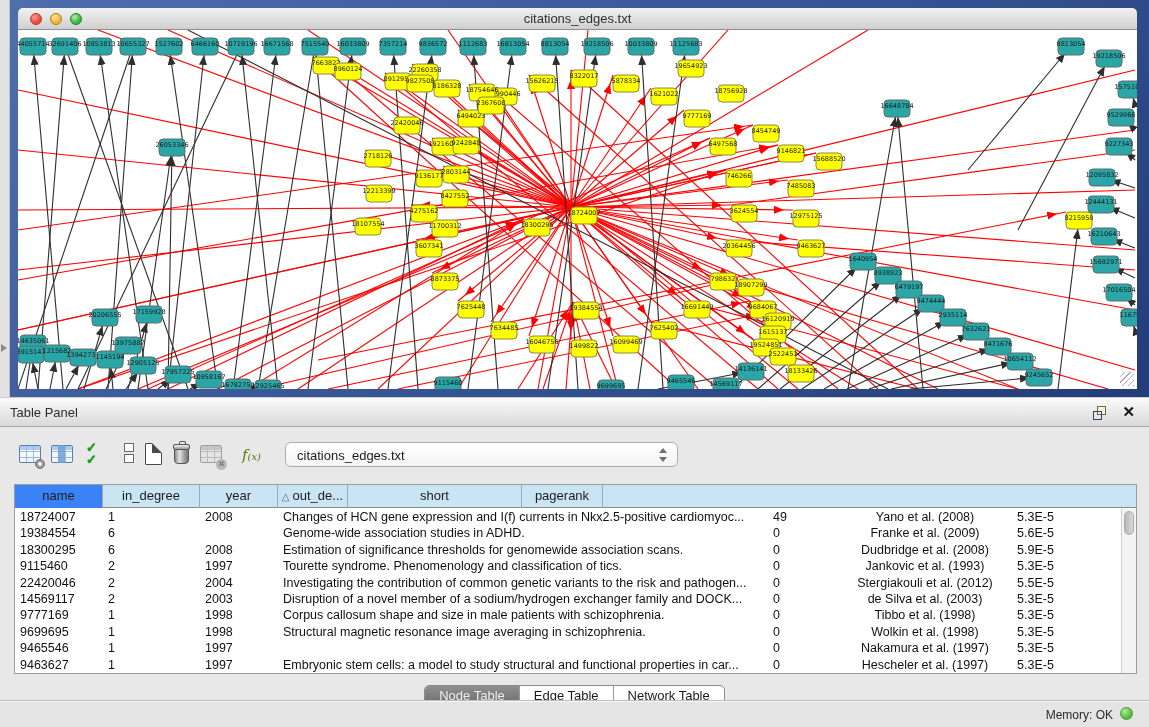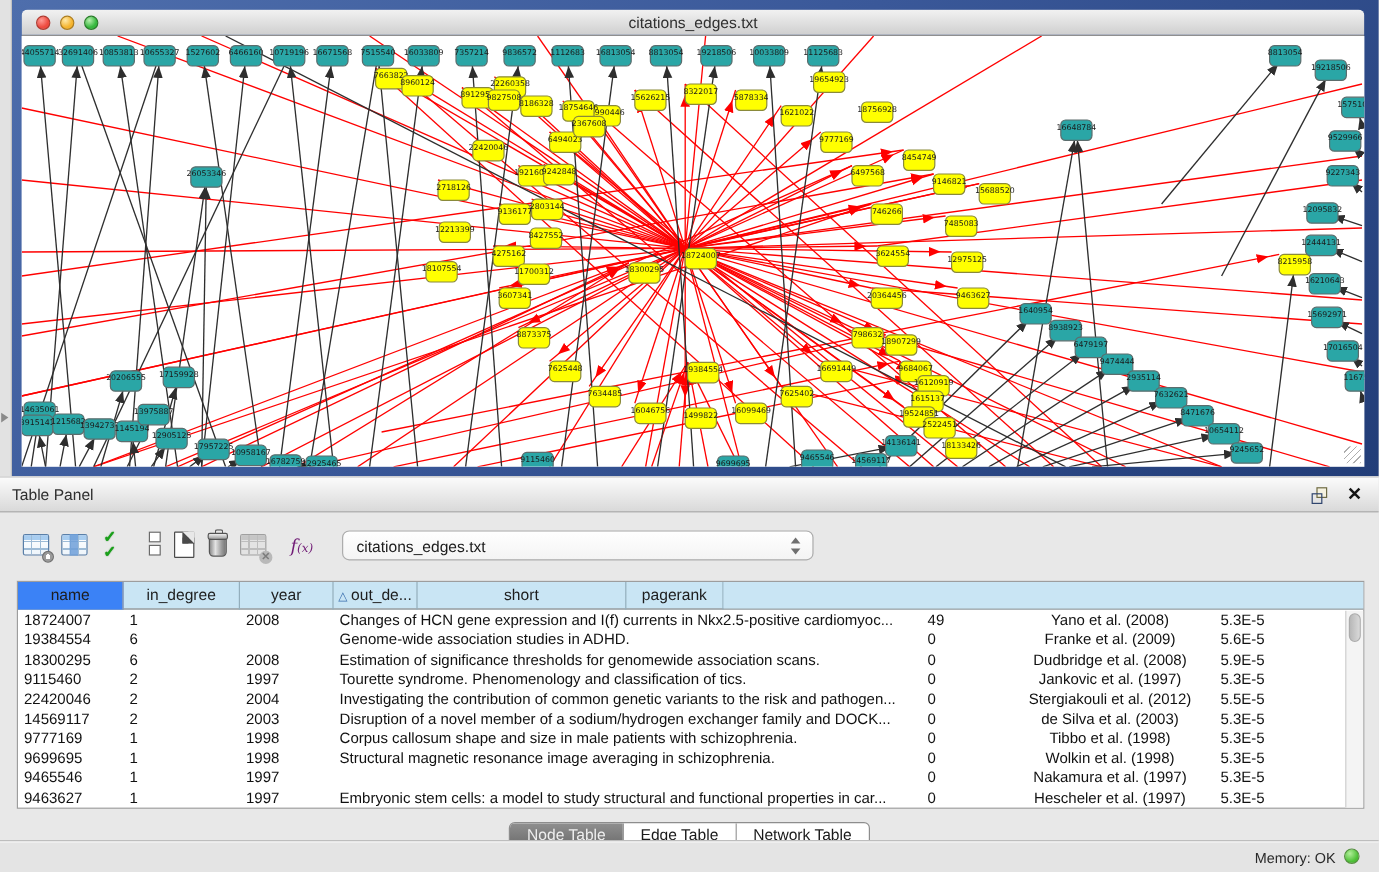--- a/index.html
+++ b/index.html
@@ -60,21 +60,21 @@
   .trash-glyph::before { content:""; position:absolute; left:-2px; top:-4px; right:-2px; height:4px;
      background:linear-gradient(#efefef,#9f9f9f); border:1px solid #555; border-radius:2px; }
   .trash-glyph::after { content:""; position:absolute; left:4px; top:-7px; width:5px; height:3px; border:1px solid #555; border-bottom:none; border-radius:2px 2px 0 0; }
   .tb-disabled .tbl-glyph { border-color:#9f9f9f; background:#e3e3e3; }
   .tb-disabled .tbl-glyph::before { background:#c6c6c6; }
   .tb-disabled .tbl-glyph::after { background:
        repeating-linear-gradient(to right, transparent 0 6px, #bdbdbd 6px 7px),
        repeating-linear-gradient(to bottom, transparent 0 5px, #bdbdbd 5px 6px); }
   .x-badge { position:absolute; right:-2px; bottom:-2px; width:11px; height:11px; border-radius:50%;
      background:#b9b9b9; color:#7c7c7c; font-size:9px; line-height:11px; text-align:center; font-weight:bold; }
-  .fx-glyph { position:absolute; left:0; top:4px; font-family:"DejaVu Serif", serif; font-style:italic; font-size:15px; color:#701a75; }
+  .fx-glyph { position:absolute; left:0; top:4px; font-family:"DejaVu Serif", serif; font-style:italic; font-size:15px; color:#4d7c0f; }
   .fx-glyph small { font-size:10px; }
   .combo { position:absolute; left:271px; top:2px; width:393px; height:25px; background:linear-gradient(#ffffff,#f4f4f4);
      border:1px solid #adadad; border-radius:6px; box-shadow:inset 0 1px 1px rgba(255,255,255,.8); }
   .combo-text { position:absolute; left:11px; top:5px; font-size:13px; color:#1c1c1c; }
   .combo-arrows { position:absolute; right:9px; top:4px; width:9px; height:16px; }
   .combo-arrows i { position:absolute; left:0; width:0; height:0; border-left:4.5px solid transparent; border-right:4.5px solid transparent; }
   .combo-arrows i:first-child { top:1px; border-bottom:5px solid #6f6f6f; }
   .combo-arrows i:last-child  { bottom:1px; border-top:5px solid #6f6f6f; }
 
   .tbl-wrap { position:absolute; left:14px; top:87px; width:1123px; height:190px;
@@ -856,21 +856,21 @@
           <div class="cell c-outdeg" style="width: 70px;">0</div>
           <div class="cell c-short" style="width: 174px;">Dudbridge et al. (2008)</div>
           <div class="cell c-pagerank" style="width: 81px;">5.9E-5</div>
         </div>
         <div class="trow">
           <div class="cell c-name" style="width: 88px;">9115460</div>
           <div class="cell c-indeg" style="width: 97px;">2</div>
           <div class="cell c-year" style="width: 78px;">1997</div>
           <div class="cell c-title" style="width: 490px;">Tourette syndrome. Phenomenology and classification of tics.</div>
           <div class="cell c-outdeg" style="width: 70px;">0</div>
-          <div class="cell c-short" style="width: 174px;">Jankovic et al. (1997)</div>
+          <div class="cell c-short" style="width: 174px;">Jankovic et al. (1993)</div>
           <div class="cell c-pagerank" style="width: 81px;">5.3E-5</div>
         </div>
         <div class="trow">
           <div class="cell c-name" style="width: 88px;">22420046</div>
           <div class="cell c-indeg" style="width: 97px;">2</div>
           <div class="cell c-year" style="width: 78px;">2004</div>
           <div class="cell c-title" style="width: 490px;">Investigating the contribution of common genetic variants to the risk and pathogen...</div>
           <div class="cell c-outdeg" style="width: 70px;">0</div>
           <div class="cell c-short" style="width: 174px;">Stergiakouli et al. (2012)</div>
           <div class="cell c-pagerank" style="width: 81px;">5.5E-5</div>

